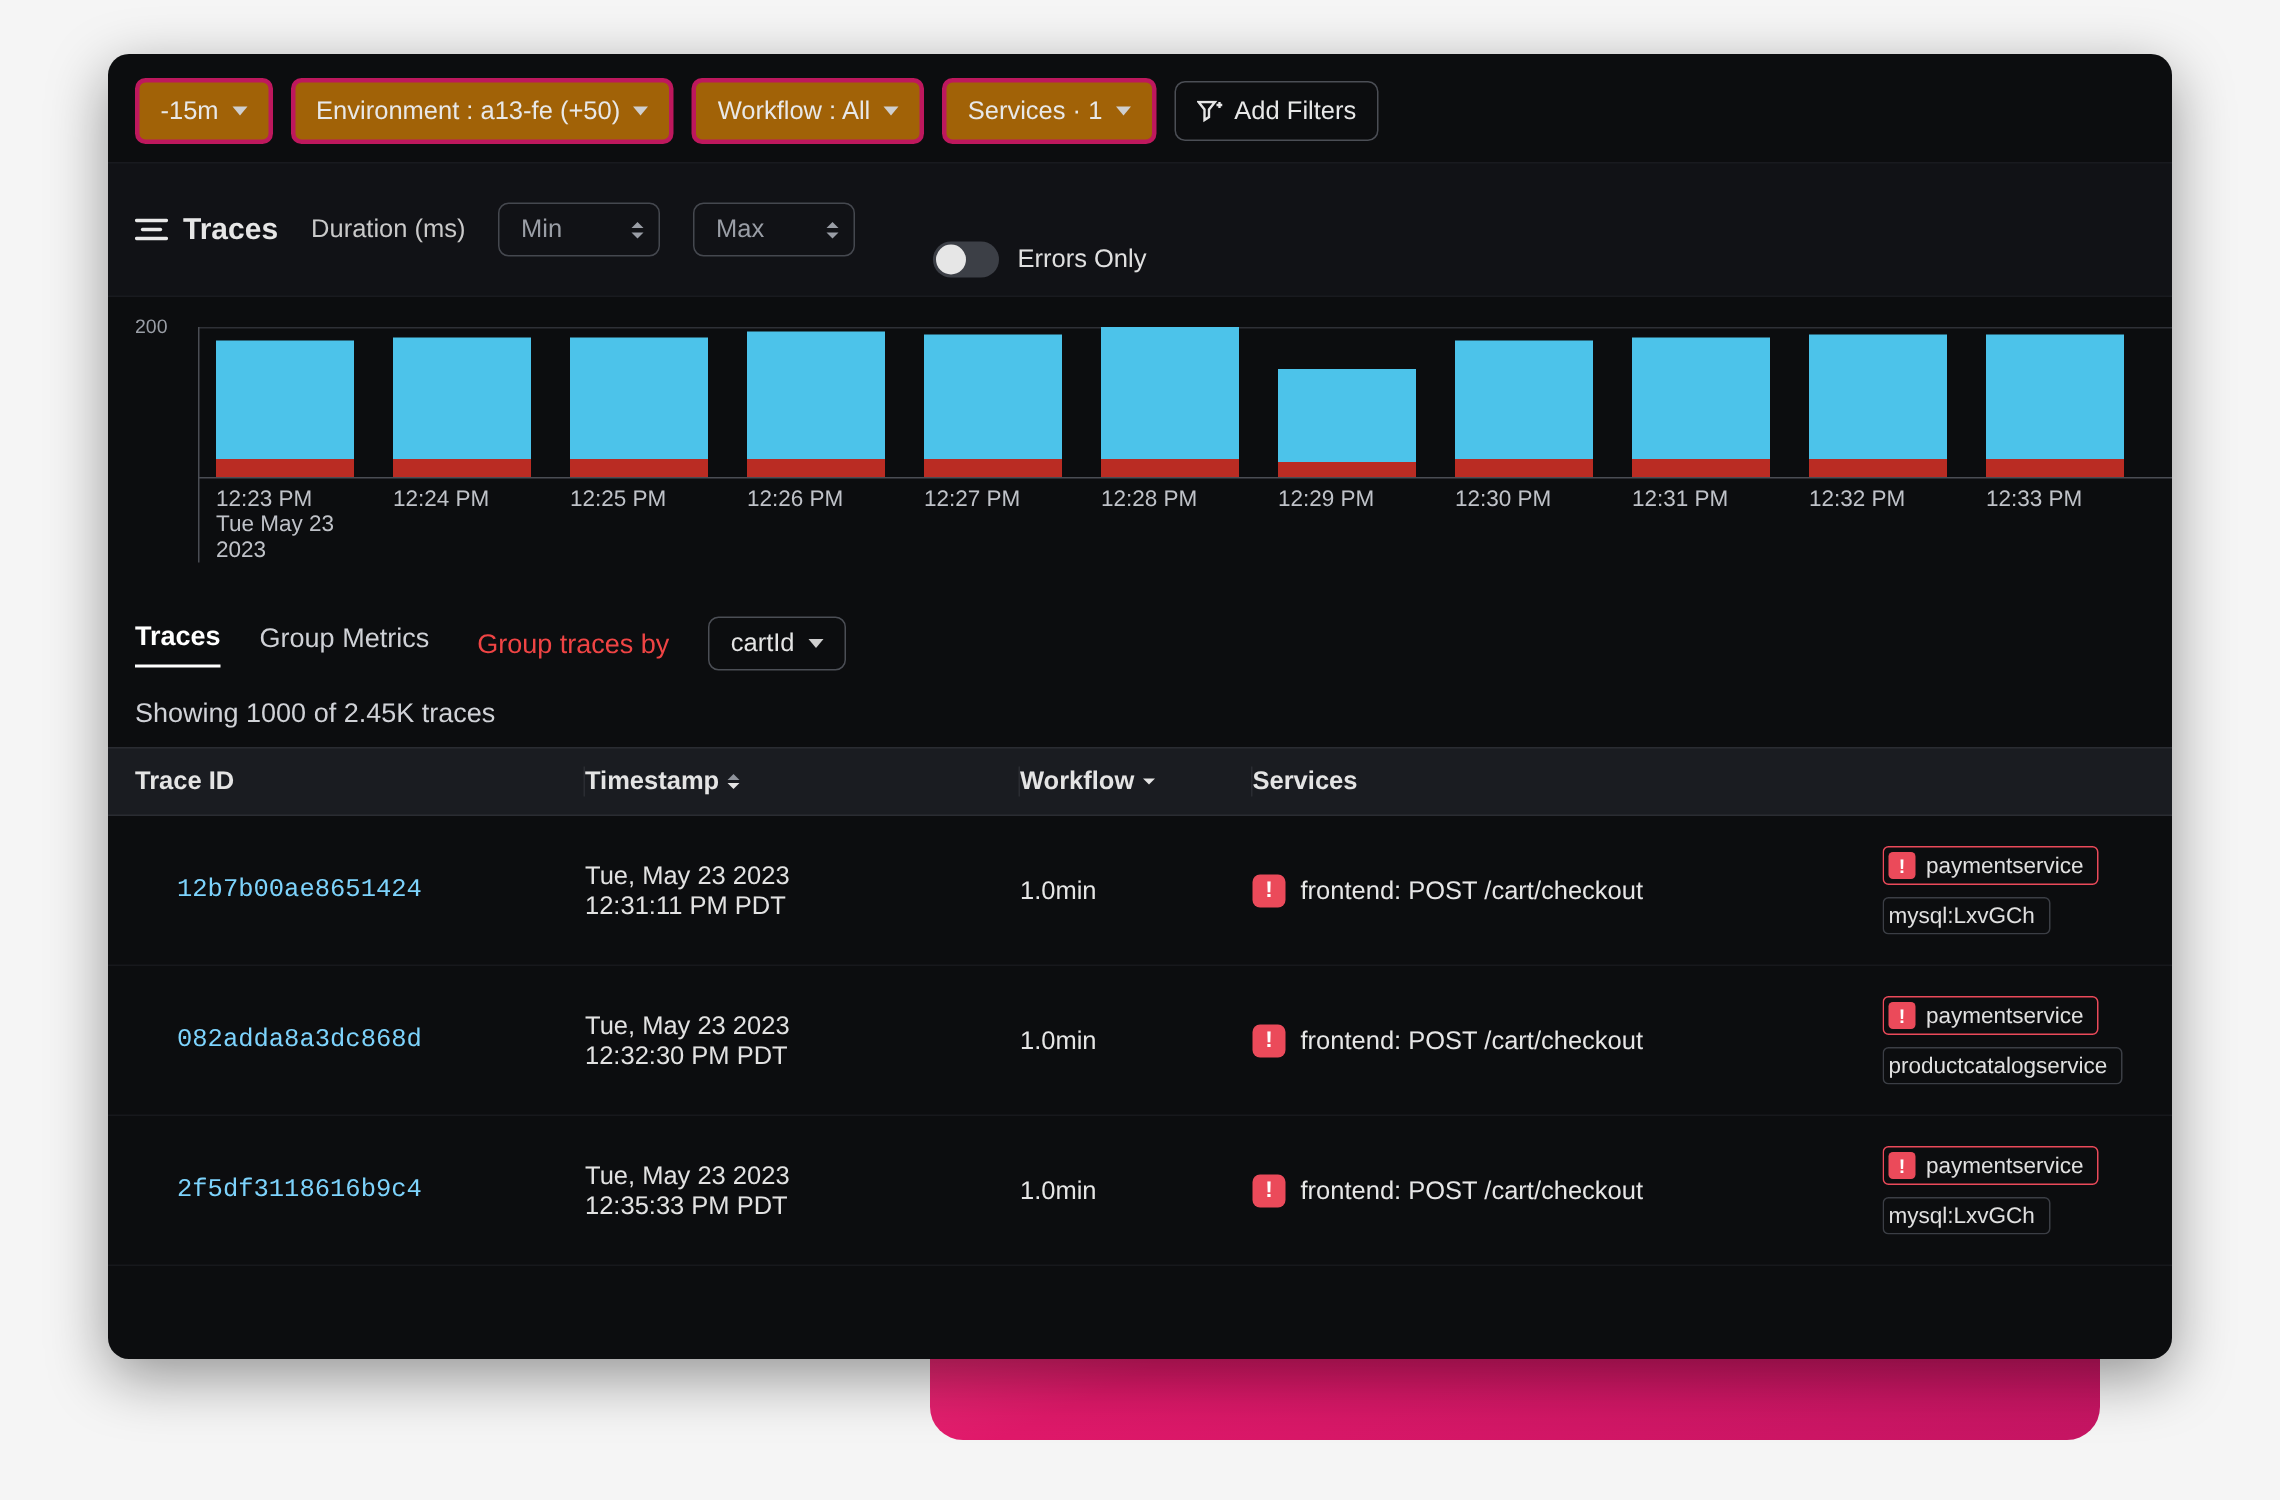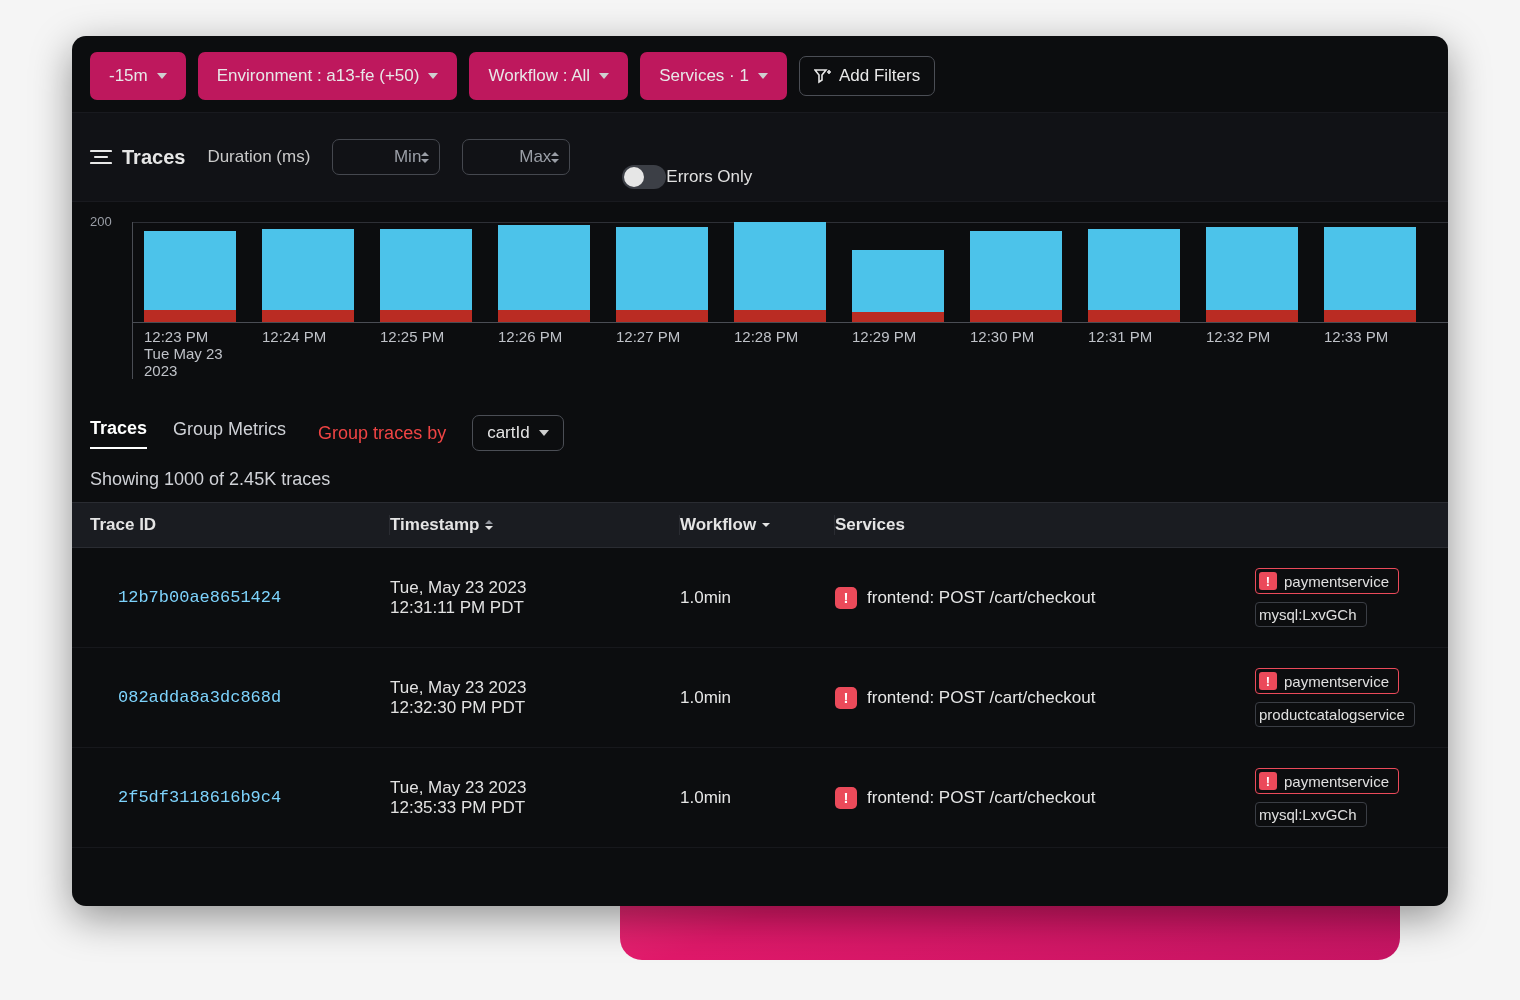--- a/index.html
+++ b/index.html
@@ -38,22 +38,22 @@
   
   .filter-bar {
     display: flex;
     gap: 12px;
     padding: 16px 18px 12px;
     align-items: center;
   }
   .pill {
     display: inline-flex;
     align-items: center;
-    background: #be185d;
-    border: 5px solid #be185d;
+    background: #a16207;
+    border: 3px solid #be185d;
     border-radius: 7px;
     padding: 9px 14px;
     font-size: 17px;
     color: #e8e8e8;
     cursor: pointer;
     white-space: nowrap;
   }
   .pill.outline {
     background: transparent;
     border: 1px solid #4b4e55;
@@ -80,21 +80,21 @@
     background: #111216;
     border-top: 1px solid #191a1f;
     border-bottom: 1px solid #191a1f;
   }
   .traces-icon { display: inline-flex; margin-right: 10px; }
   .traces-title { font-weight: 700; font-size: 20px; display: flex; align-items: center; }
   .dur-label { font-size: 17px; color: #c9c9c9; }
   .num-input {
     display: inline-flex;
     align-items: center;
-    justify-content: flex-end;
+    justify-content: space-between;
     border: 1px solid #45484f;
     border-radius: 7px;
     padding: 7px 10px 7px 14px;
     width: 108px;
     font-size: 17px;
     color: #9a9ea6;
     background: transparent;
     cursor: text;
   }
   .spinner { display: flex; flex-direction: column; gap: 3px; }
@@ -278,21 +278,21 @@
           <span class="down"></span>
         </span>
     </div>
     <div class="num-input">
       <span>Max</span>
       <span class="spinner">
           <span class="up"></span>
           <span class="down"></span>
         </span>
     </div>
-    <div style="display:flex;align-items:center;margin-left:30px;margin-top:40px;">
+    <div style="display:flex;align-items:center;gap:12px;margin-left:30px;margin-top:40px;">
       <div class="toggle">
         <div class="knob"></div>
       </div>
       <span class="toggle-label">Errors Only</span>
     </div>
   </div>
 
   <div class="chart-area">
     <div class="chart-wrap">
       <span class="ytick">200</span>

